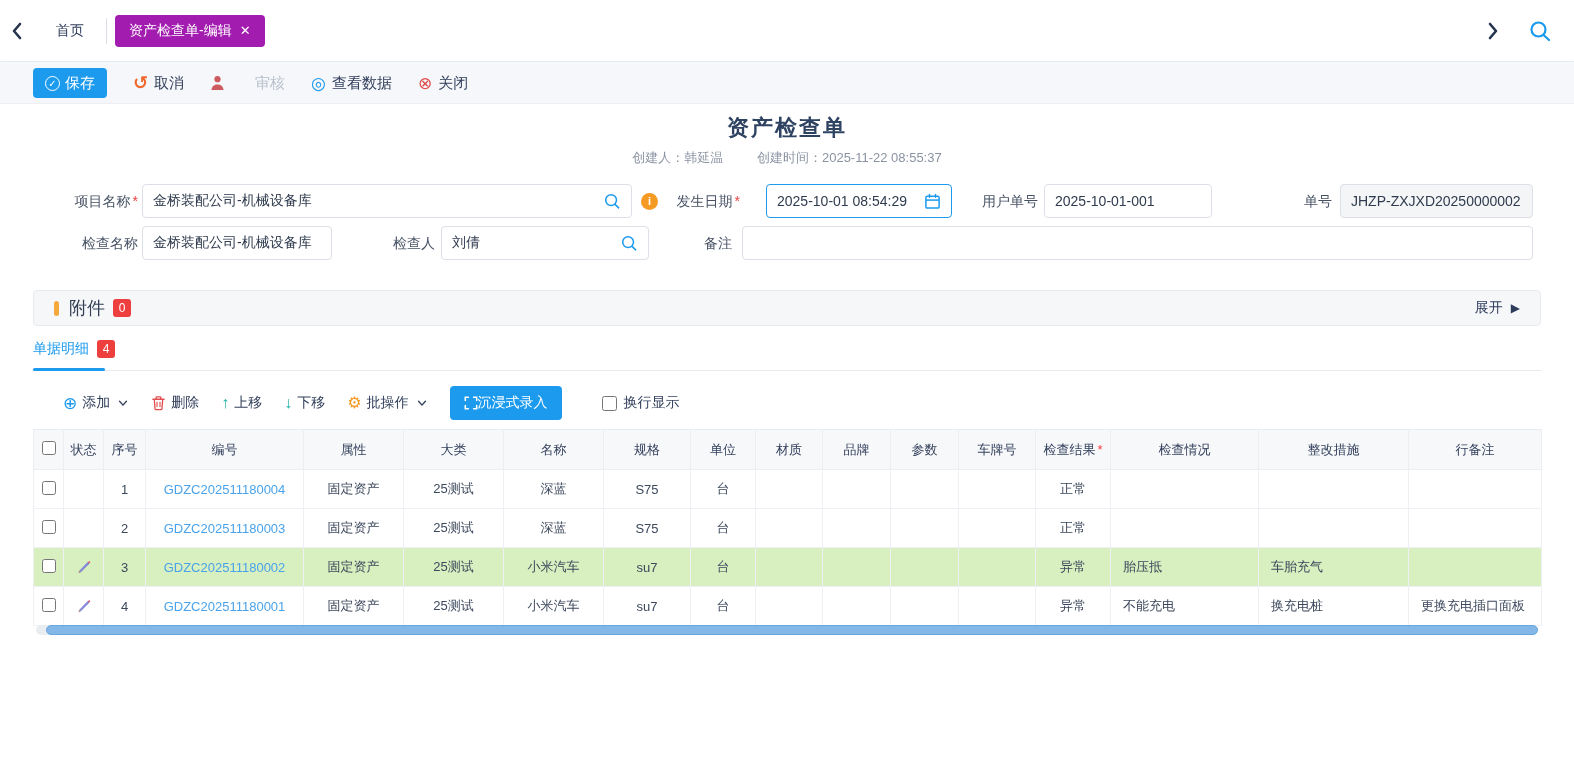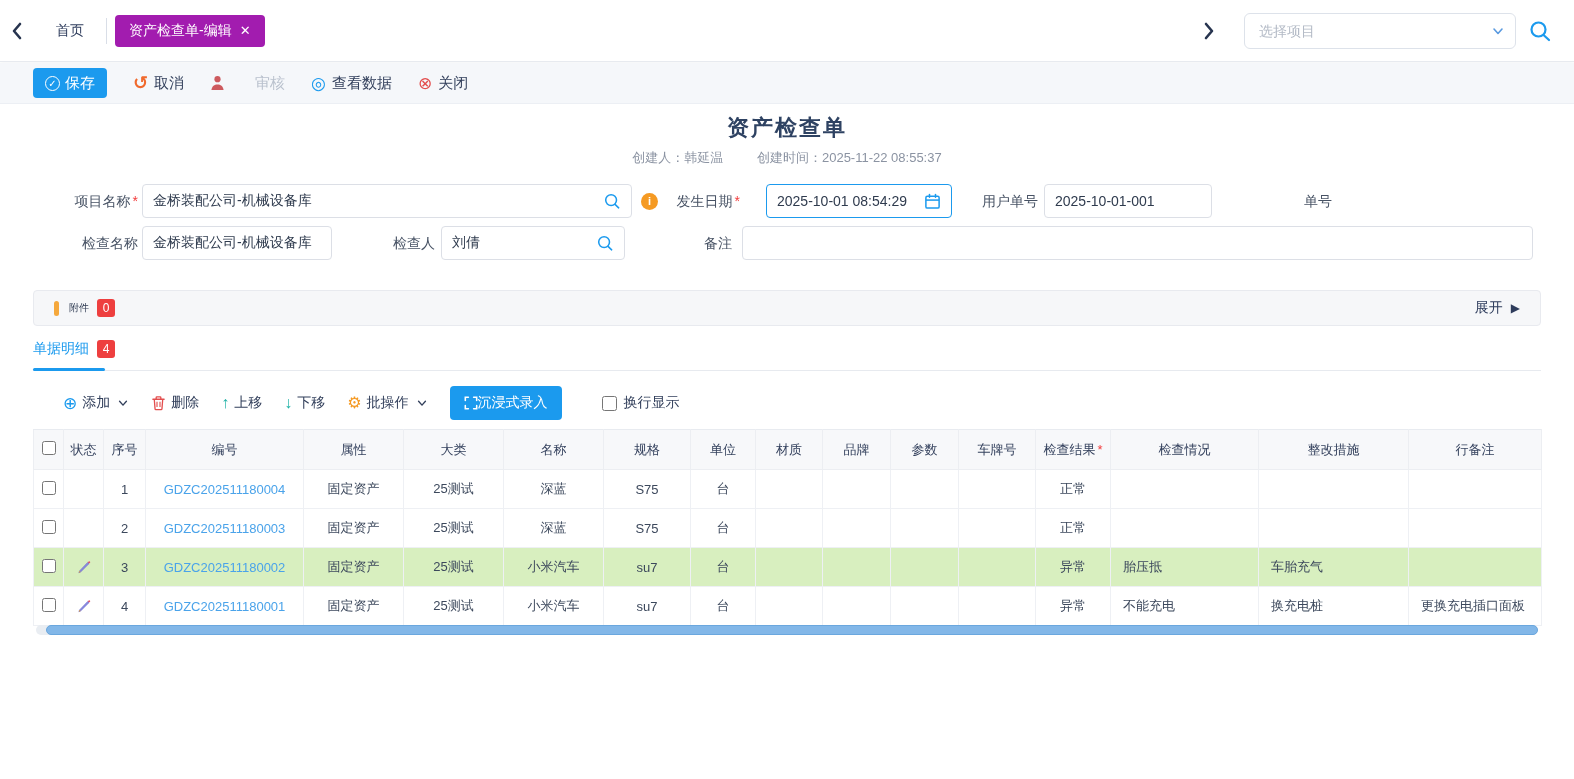--- a/index.html
+++ b/index.html
@@ -52,21 +52,21 @@
   .f-input input { border:none; outline:none; flex:1; font-size:14px; color:#2f3b4e; background:transparent; font-family:inherit; min-width:0; }
   .f-input.focus { border-color:#1b9aee;margin-left:20px; }
   .f-input.readonly { background:#f4f5f7; }
   .ic-info { position:absolute; width:17px; height:17px; background:#f59a23; color:#fff; border-radius:50%;
     font-size:11px; font-weight:bold; text-align:center; line-height:17px; font-style:normal; }
 
   
   .attach-bar { position:absolute; left:33px; top:290px; width:1508px; height:36px; background:#f6f7f9;
     border:1px solid #e8eaef; border-radius:4px; display:flex; align-items:center; padding:0 20px; }
   .orange-pill { width:5px; height:15px; background:#f5a83c; border-radius:3px; margin-right:10px; }
-  .attach-label { font-size:10px; color:#333f56; }
+  .attach-label { font-size:18px; color:#333f56; }
   .badge { background:#ee3f3f; color:#fff; font-size:12px; border-radius:3px; min-width:18px; height:18px;
     display:inline-flex; align-items:center; justify-content:center; padding:0 4px; margin-left:8px; }
   .attach-spacer { flex:1; }
   .expand-btn { display:flex; align-items:center; gap:8px; font-size:14px; color:#2e3c5c; cursor:pointer; background:none; border:none; font-family:inherit; }
   .expand-btn .tri { font-size:12px; color:#2e3c5c; }
 
   
   .detail-tab-row { position:absolute; left:33px; top:340px; width:1508px; height:31px; border-bottom:1px solid #e7eaef; }
   .detail-tab { position:absolute; left:0; top:0; display:flex; align-items:center; cursor:pointer; }
   .detail-tab .t { font-size:14px; color:#1b9aee; }
@@ -119,28 +119,20 @@
     <div class="active-tab">
       <span>资产检查单-编辑</span>
       <span class="x">✕</span>
     </div>
     <span class="topbar-spacer"></span>
     <span class="nav-chev" style="margin-right:18px;">
       <svg width="14" height="18" viewBox="0 0 14 18">
           <polyline points="4,2 10,9 4,16" fill="none" stroke="#27344f" stroke-width="2.6" stroke-linecap="round" stroke-linejoin="round"></polyline>
         </svg>
     </span>
-    <div class="proj-select">
-      <input placeholder="选择项目" style="">
-      <span>
-        <svg width="14" height="14" viewBox="0 0 14 14">
-            <polyline points="3,5 7,9.5 11,5" fill="none" stroke="#5a9ae0" stroke-width="1.6" stroke-linecap="round" stroke-linejoin="round"></polyline>
-          </svg>
-      </span>
-    </div>
     <span class="top-search">
       <svg width="24" height="24" viewBox="0 0 24 24">
           <circle cx="10.5" cy="10.5" r="7" fill="none" stroke="#1b9aee" stroke-width="2.2"></circle>
           <line x1="15.8" y1="16.2" x2="21" y2="21" stroke="#1b9aee" stroke-width="2.2" stroke-linecap="round"></line>
         </svg>
     </span>
   </div>
 
   <div class="actionbar">
     <button class="btn-save">
@@ -197,27 +189,30 @@
           <line x1="5.8" y1="1.5" x2="5.8" y2="4.5" stroke="#1b9aee" stroke-width="1.6" stroke-linecap="round"></line>
           <line x1="12.2" y1="1.5" x2="12.2" y2="4.5" stroke="#1b9aee" stroke-width="1.6" stroke-linecap="round"></line>
         </svg>
     </span>
   </div>
   <div class="f-label" style="left:960px; top:184px; width:78px;">用户单号</div>
   <div class="f-input" style="left:1044px; top:184px; width:168px;">
     <input value="2025-10-01-001" style="">
   </div>
   <div class="f-label" style="left:1270px; top:184px; width:62px;">单号</div>
+  <div class="f-input readonly" style="left:1340px; top:184px; width:193px;">
+    <input readonly="" value="JHZP-ZXJXD20250000002" style="">
+  </div>
 
   <div class="f-label" style="left:20px; top:226px; width:118px;">检查名称</div>
   <div class="f-input" style="left:142px; top:226px; width:190px;">
     <input value="金桥装配公司-机械设备库" style="">
   </div>
   <div class="f-label" style="left:365px; top:226px; width:70px;">检查人</div>
-  <div class="f-input" style="left:441px; top:226px; width:184px;">
+  <div class="f-input" style="left:441px; top:226px; width:208px;">
     <input value="刘倩" style="">
     <span>
       <svg width="18" height="18" viewBox="0 0 20 20">
           <circle cx="9" cy="9" r="6" fill="none" stroke="#1b9aee" stroke-width="1.7"></circle>
           <line x1="13.4" y1="13.8" x2="17.4" y2="17.6" stroke="#1b9aee" stroke-width="1.7" stroke-linecap="round"></line>
         </svg>
     </span>
   </div>
   <div class="f-label" style="left:662px; top:226px; width:70px;">备注</div>
   <div class="f-input" style="left:742px; top:226px; width:791px;">

